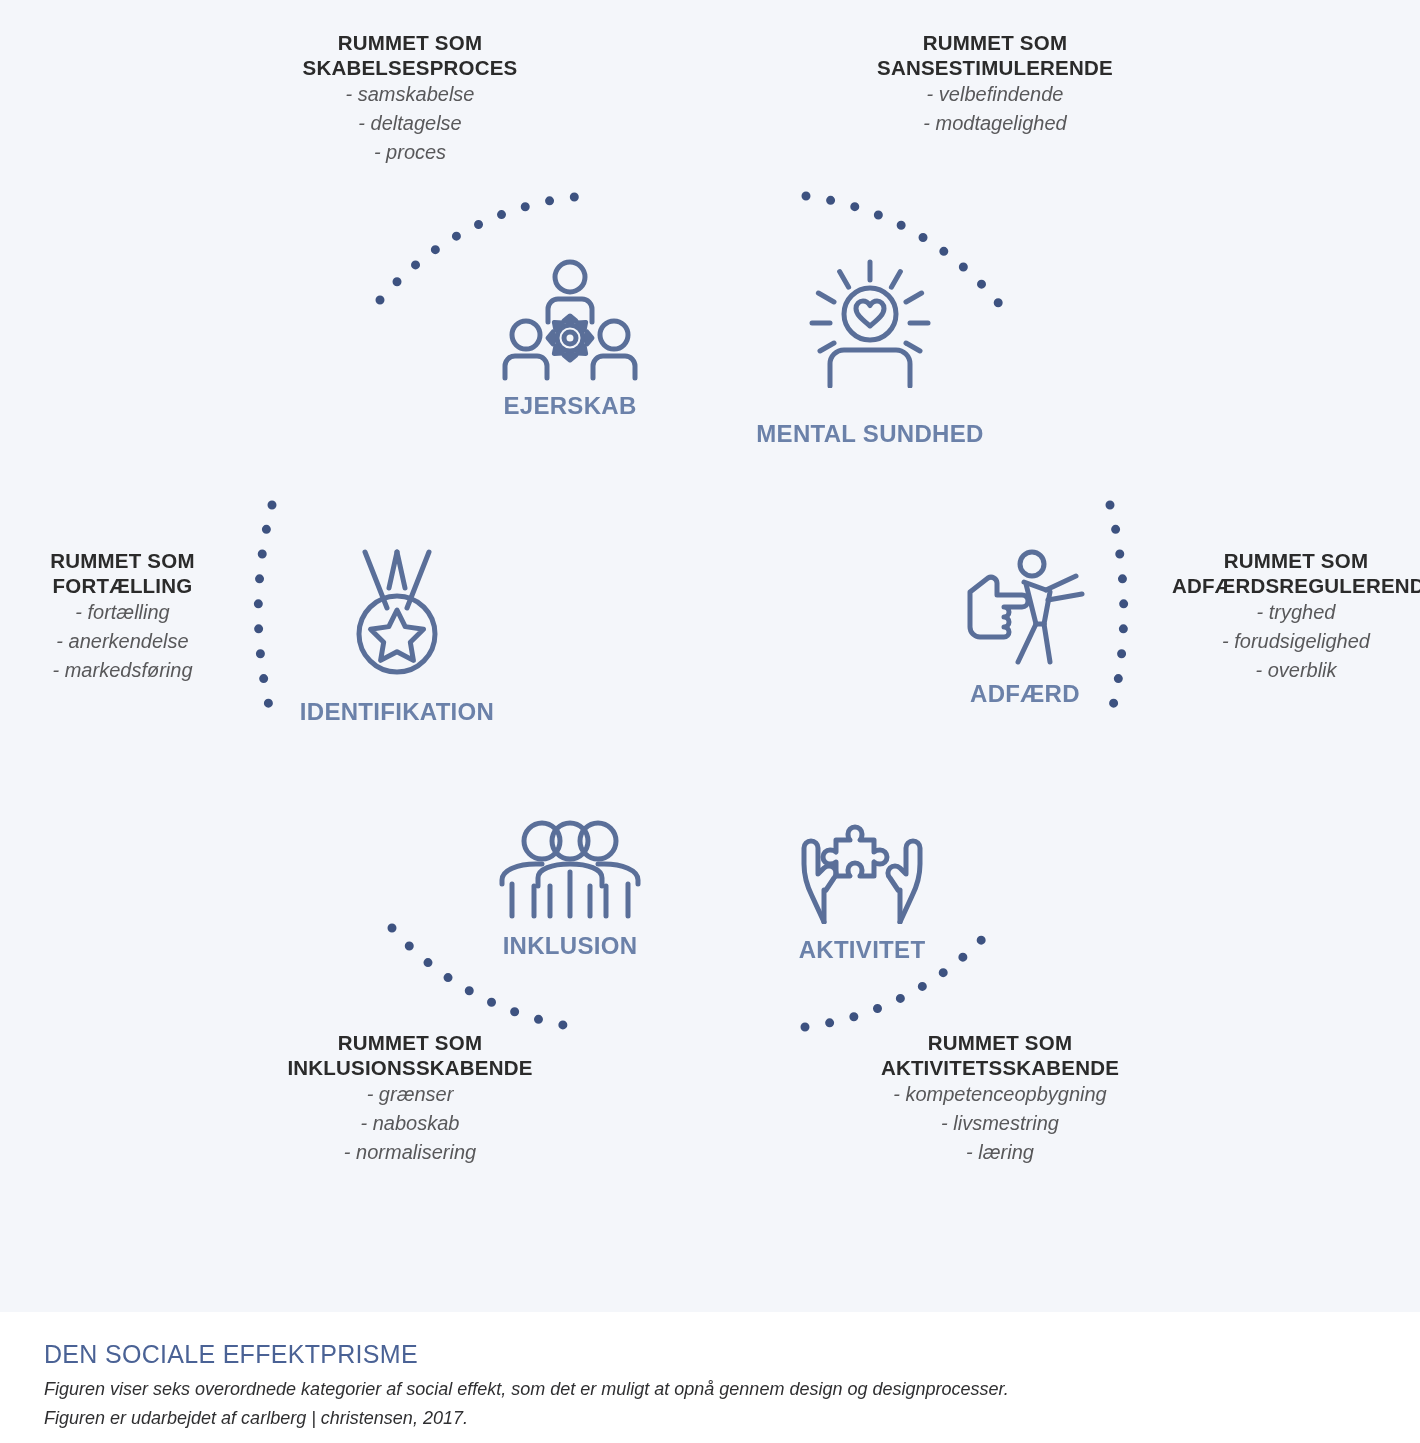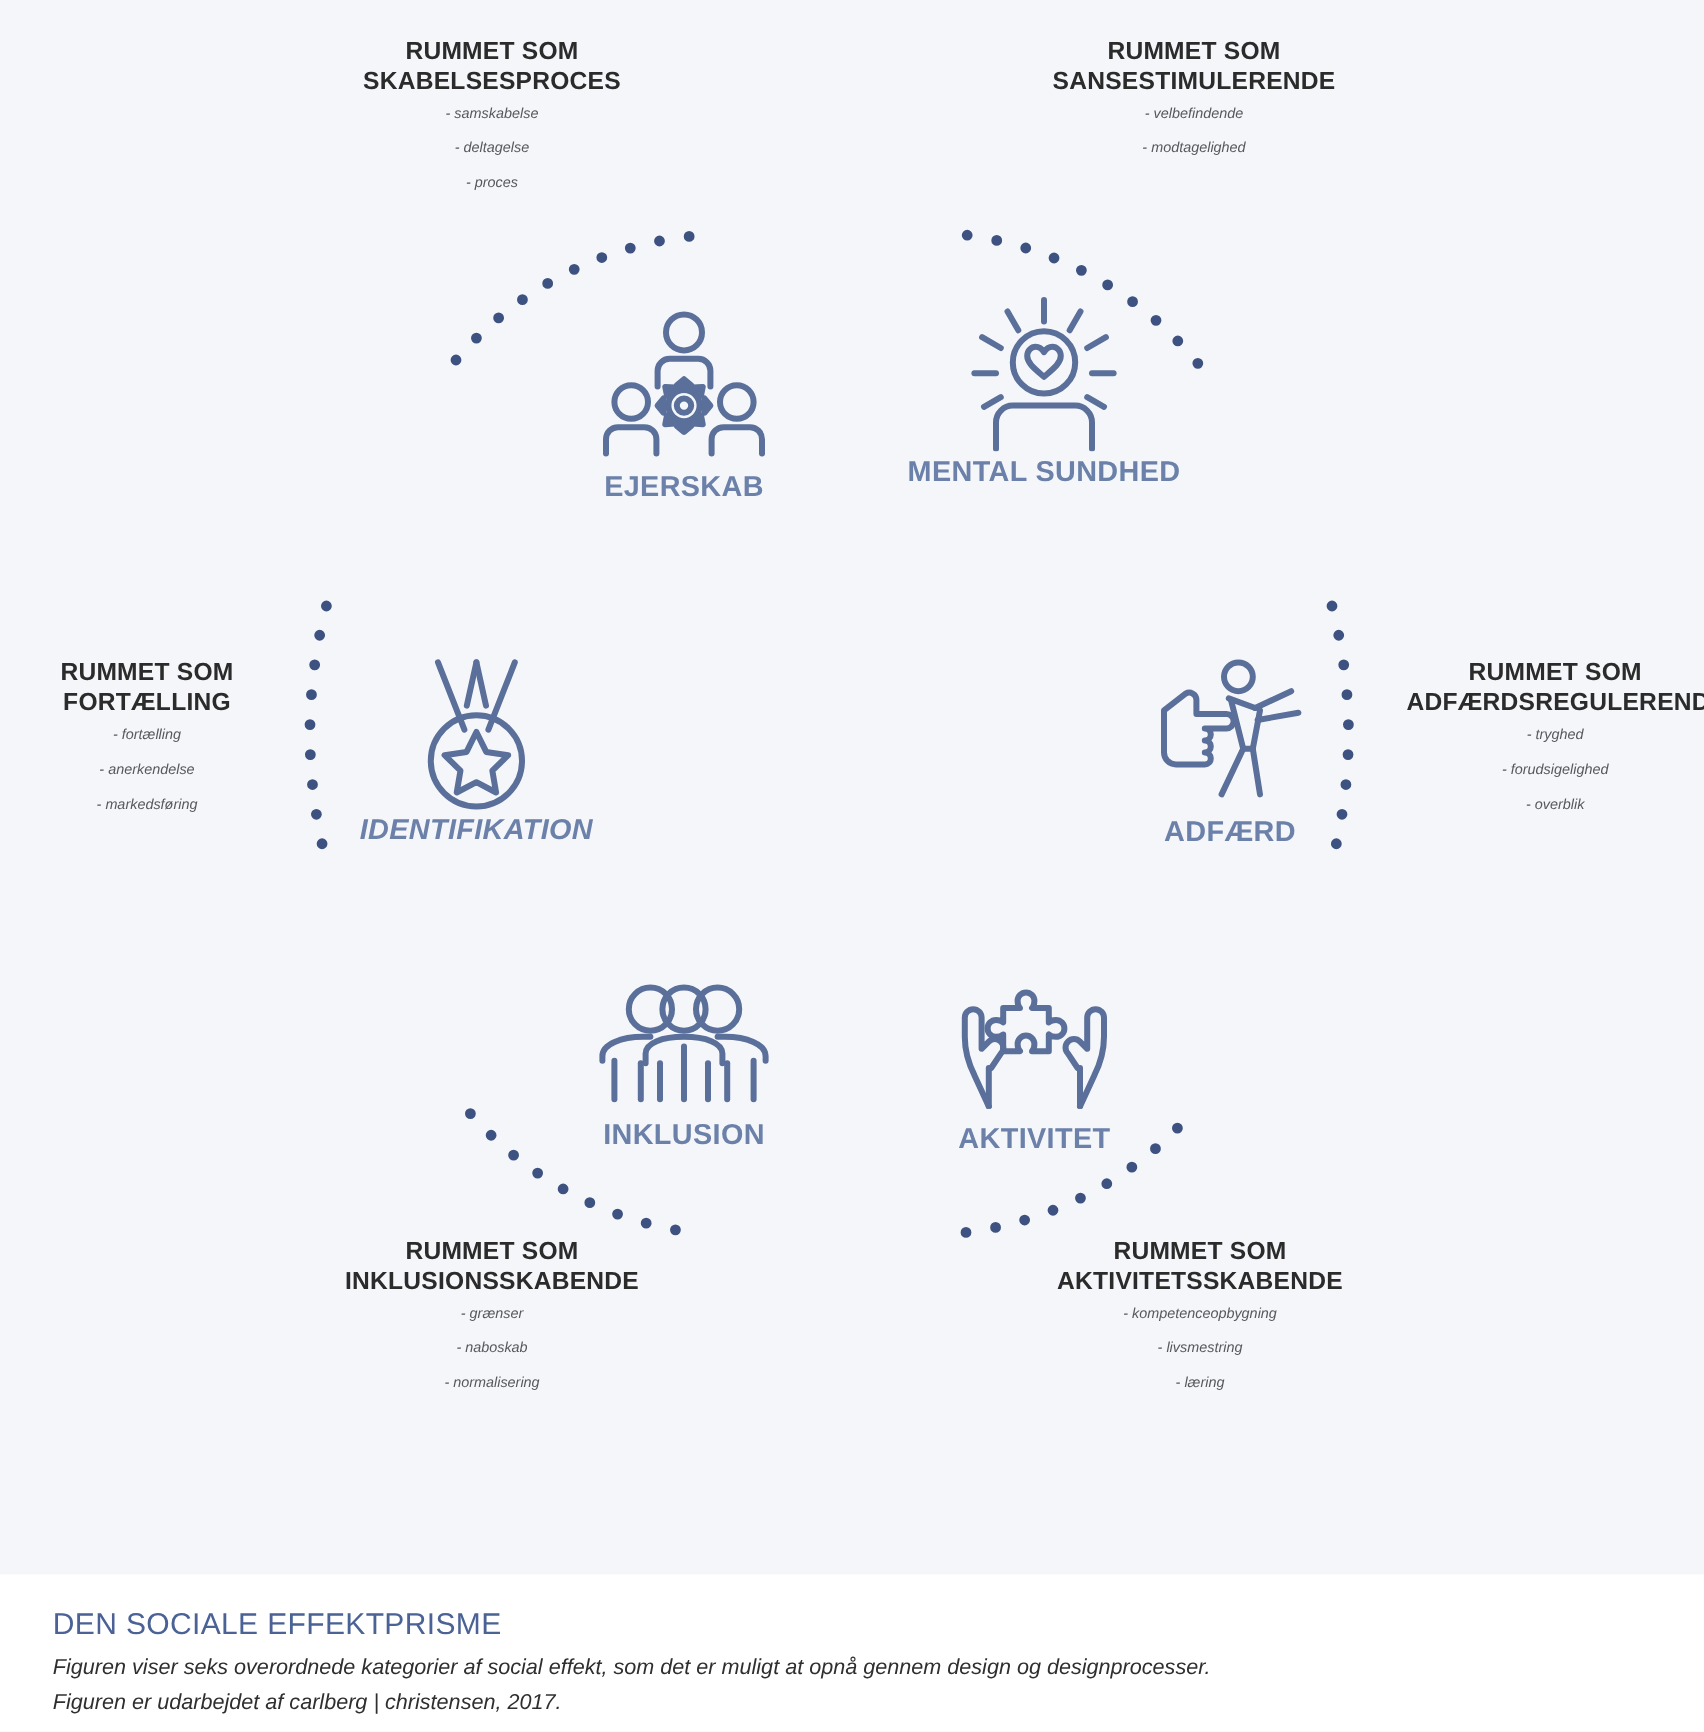--- a/index.html
+++ b/index.html
@@ -22,21 +22,21 @@
   .blk .hd{
     font-weight:bold;
     font-size:20.5px;
     letter-spacing:.2px;
     line-height:25px;
     color:#2b2b2b;
     white-space:nowrap;
   }
   .blk .bl{
     font-style:italic;
-    font-size:12px;
+    font-size:20px;
     line-height:29px;
     color:#58585a;
     white-space:nowrap;
   }
 
   .blk-tl{left:200px;top:30px;width:420px;}
   .blk-tr{left:785px;top:30px;width:420px;}
   .blk-l {left:0px;  top:548px;width:245px;}
   .blk-r {left:1172px;top:548px;width:248px;}
   .blk-bl{left:195px;top:1030px;width:430px;}
@@ -65,27 +65,27 @@
   .cat .ico{display:block;}
   .cat .lab{
     font-weight:bold;
     font-size:24px;
     letter-spacing:.3px;
     color:#6b81a9;
     white-space:nowrap;
     margin-top:4px;
   }
   .cat-ejerskab      {left:420px; top:258px; width:300px;}
-  .cat-mental        {left:720px; top:246px; width:300px;}
+  .cat-mental        {left:720px; top:258px; width:300px;gap:28px;}
   .cat-identifikation{left:272px; top:548px; width:250px;}
   .cat-adfaerd       {left:900px; top:548px; width:250px;}
   .cat-inklusion     {left:420px; top:820px; width:300px;text-align:right;}
   .cat-aktivitet     {left:712px; top:820px; width:300px;}
 
-  .cat-identifikation .lab{margin-top:2px;font-style:italic;}
+  .cat-identifikation .lab{margin-top:22px;}
   .cat-adfaerd .lab{margin-top:14px;}
   .cat-inklusion .lab{margin-top:12px;}
   .cat-aktivitet .lab{margin-top:12px;}
 
   
   .arcs{position:absolute;left:0;top:0;width:1420px;height:1312px;pointer-events:none;}
 
   
   .footer{position:absolute;left:44px;top:1340px;width:1330px;}
   .footer .ft-title{

